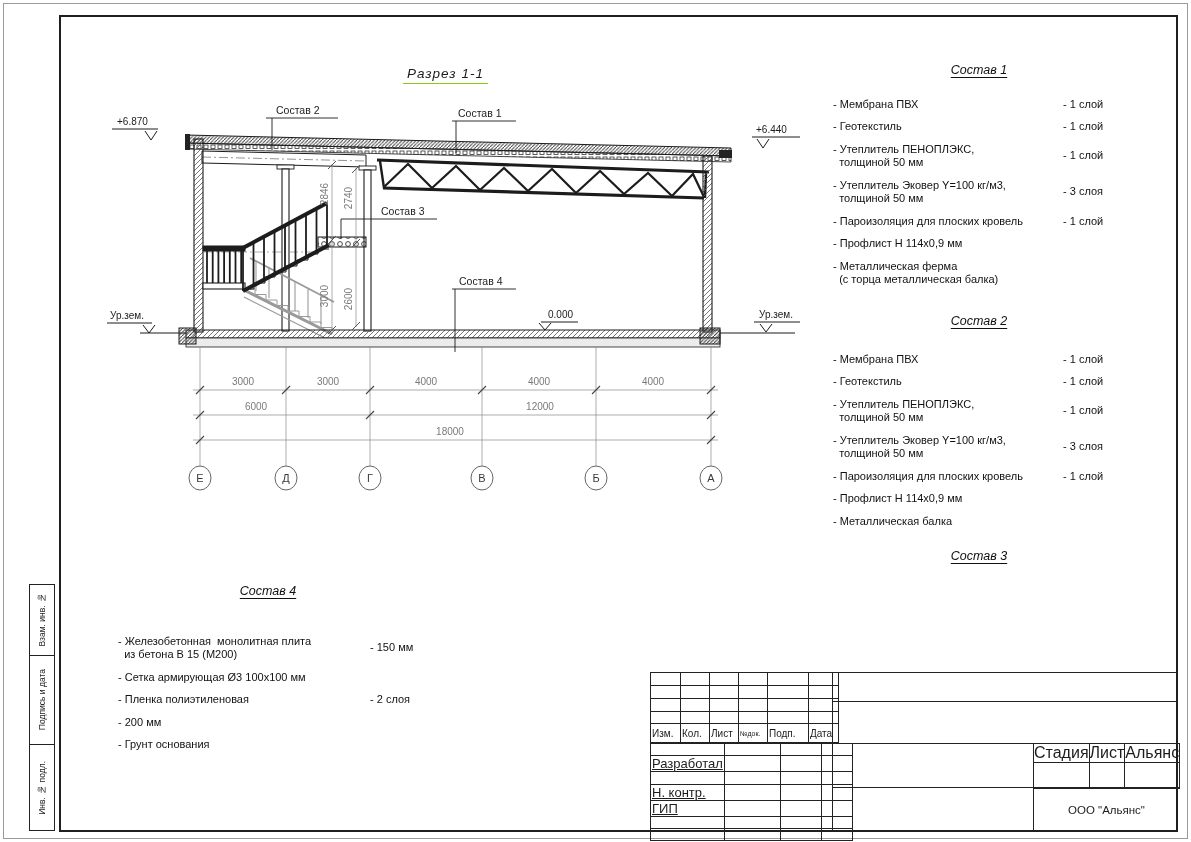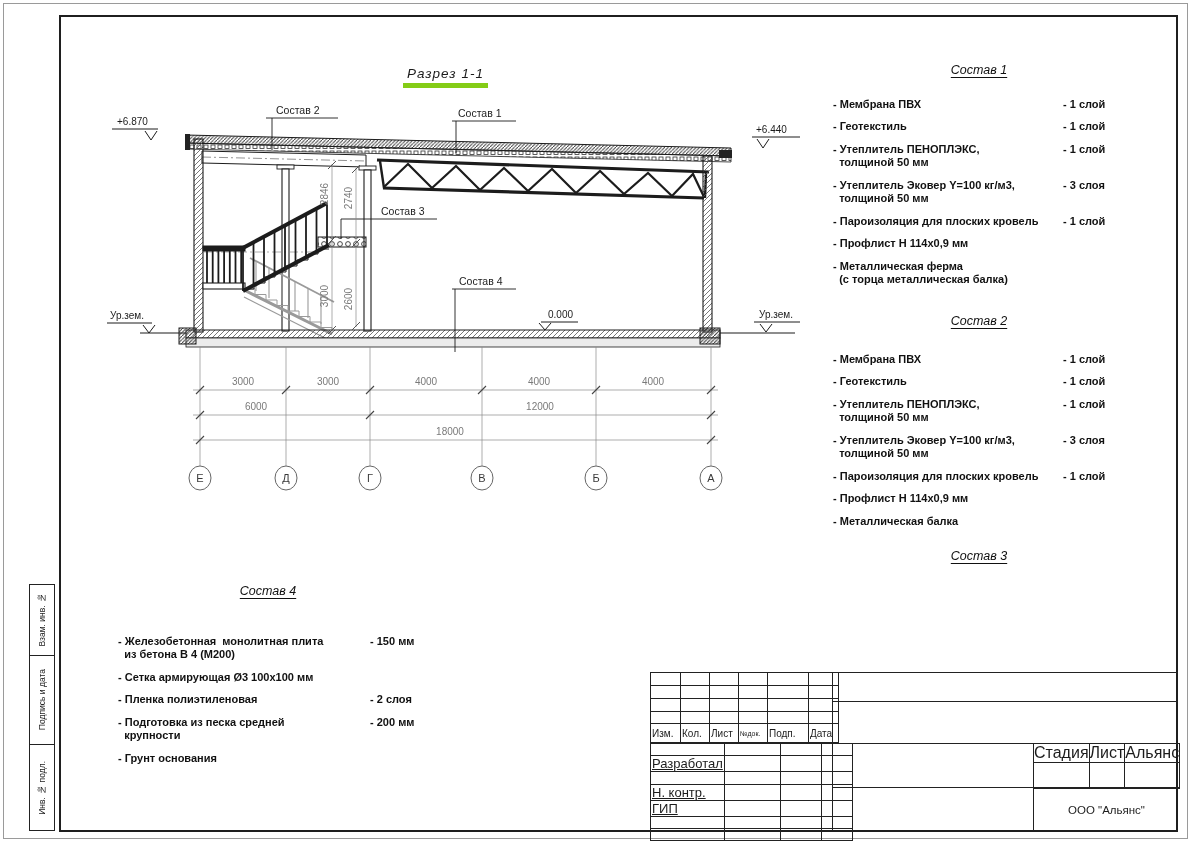--- a/index.html
+++ b/index.html
@@ -1,28 +1,28 @@
 <!DOCTYPE html>
 <html><head>
 <meta charset="utf-8">
 <style>
   html,body{margin:0;padding:0;background:#fff;}
   body{width:1191px;height:842px;position:relative;font-family:"Liberation Sans",sans-serif;color:#1c1c1c;overflow:hidden;}
   .outer-border{position:absolute;inset:3px;border:1px solid #9a9a9a;}
   .frame{position:absolute;left:59px;top:15px;width:1119px;height:817px;border:2px solid #1f1f1f;box-sizing:border-box;}
   
-  .section-title{position:absolute;left:403px;top:66px;font-size:13.5px;font-style:italic;letter-spacing:1px;border-bottom:5px solid #84cc16;padding:0 4px 2px 4px;}
+  .section-title{position:absolute;left:403px;top:66px;font-size:13.5px;font-style:italic;letter-spacing:1px;border-bottom:1px solid #84cc16;padding:0 4px 2px 4px;}
   
   .list{position:absolute;font-size:11px;line-height:13.5px;color:#111;}
   .list-title{text-align:center;font-style:italic;font-size:12.5px;text-decoration:underline;text-underline-offset:3px;}
   .s1{left:833px;top:64px;width:292px;}  .s1 .list-title{margin-bottom:20px;}
   .s2{left:833px;top:315px;width:292px;} .s2 .list-title{margin-bottom:24px;}
   .s3{left:833px;top:550px;width:292px;} .s3 .list-title{margin-bottom:22px;}
   .s4{left:118px;top:585px;width:300px;} .s4 .list-title{margin-bottom:36px;}
-  .list-item{display:flex;justify-content:space-between;align-items:flex-start;margin-bottom:9px;font-weight:bold;}
+  .list-item{display:flex;justify-content:space-between;align-items:center;margin-bottom:9px;}
   .item-name{white-space:pre-wrap;}
   .item-value{flex:none;width:62px;text-align:left;}
   .s3 .item-value{width:46px;}
   .s4 .item-value{width:48px;}
   
   .stamp-strip{position:absolute;left:29px;top:585px;width:26px;}
   .stamp-cell{width:26px;border:1px solid #222;box-sizing:border-box;display:flex;align-items:center;justify-content:center;margin-top:-1px;}
   .stamp-cell span{writing-mode:vertical-rl;transform:rotate(180deg);font-size:8.5px;white-space:nowrap;color:#222;}
   
   .tb{position:absolute;border-collapse:collapse;table-layout:fixed;}
@@ -333,34 +333,32 @@
 <div class="list s3">
   <div class="list-title">Состав 3</div>
 </div>
 
 <div class="list s4">
   <div class="list-title">Состав 4</div>
   <div>
 
   <div class="list-item">
         <span class="item-name">- Железобетонная  монолитная плита
-  из бетона В 4 (М200)</span>
+  из бетона В 15 (М200)</span>
         <span class="item-value">- 150 мм</span>
       </div>
       <div class="list-item">
         <span class="item-name">- Сетка армирующая Ø3 100х100 мм</span>
         <span class="item-value"></span>
       </div>
       <div class="list-item">
         <span class="item-name">- Пленка полиэтиленовая</span>
         <span class="item-value">-  2 слоя</span>
       </div>
       <div class="list-item">
-        <span class="item-name">- Подготовка из песка средней
-  крупности</span>
         <span class="item-value">- 200 мм</span>
       </div>
       <div class="list-item">
         <span class="item-name">- Грунт основания</span>
         <span class="item-value"></span>
       </div>
     </div>
 </div>
 
 <div class="stamp-strip">

